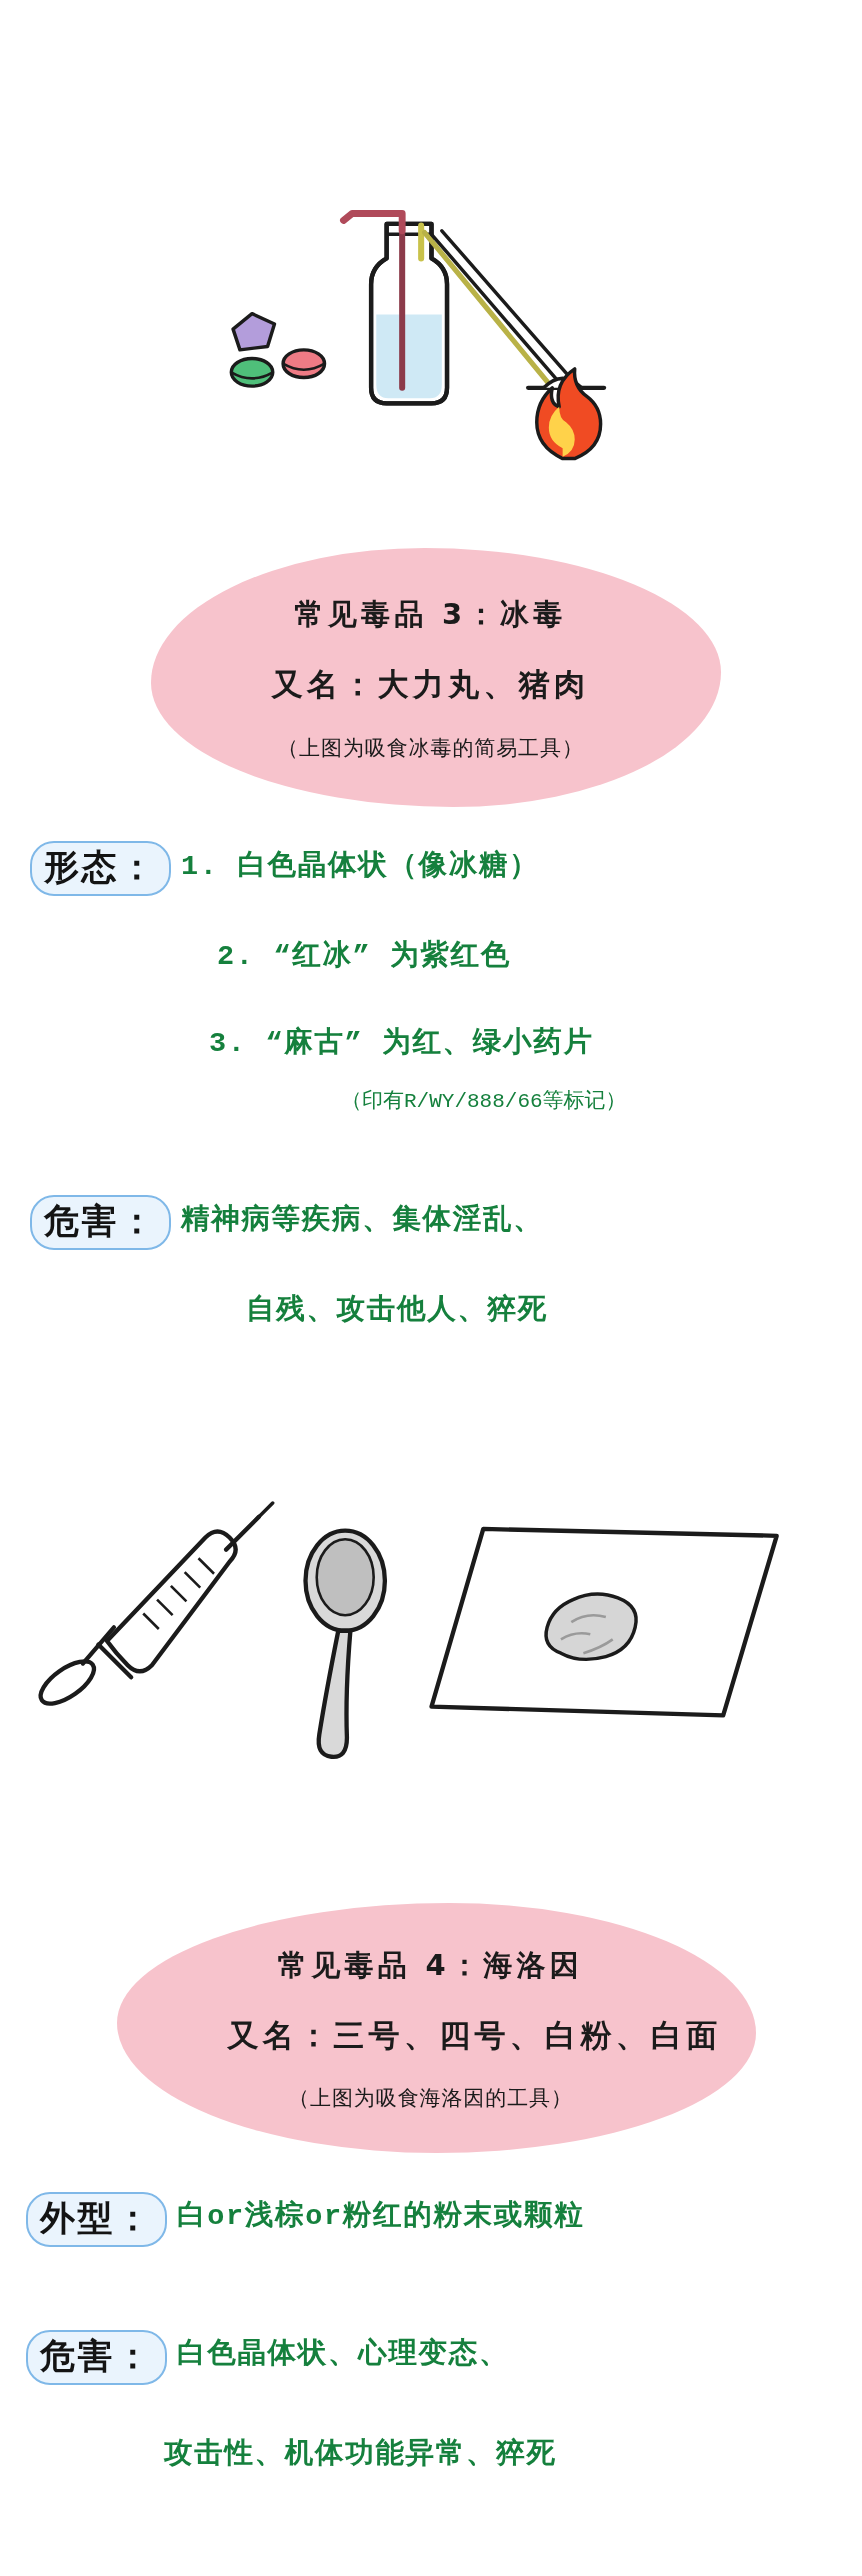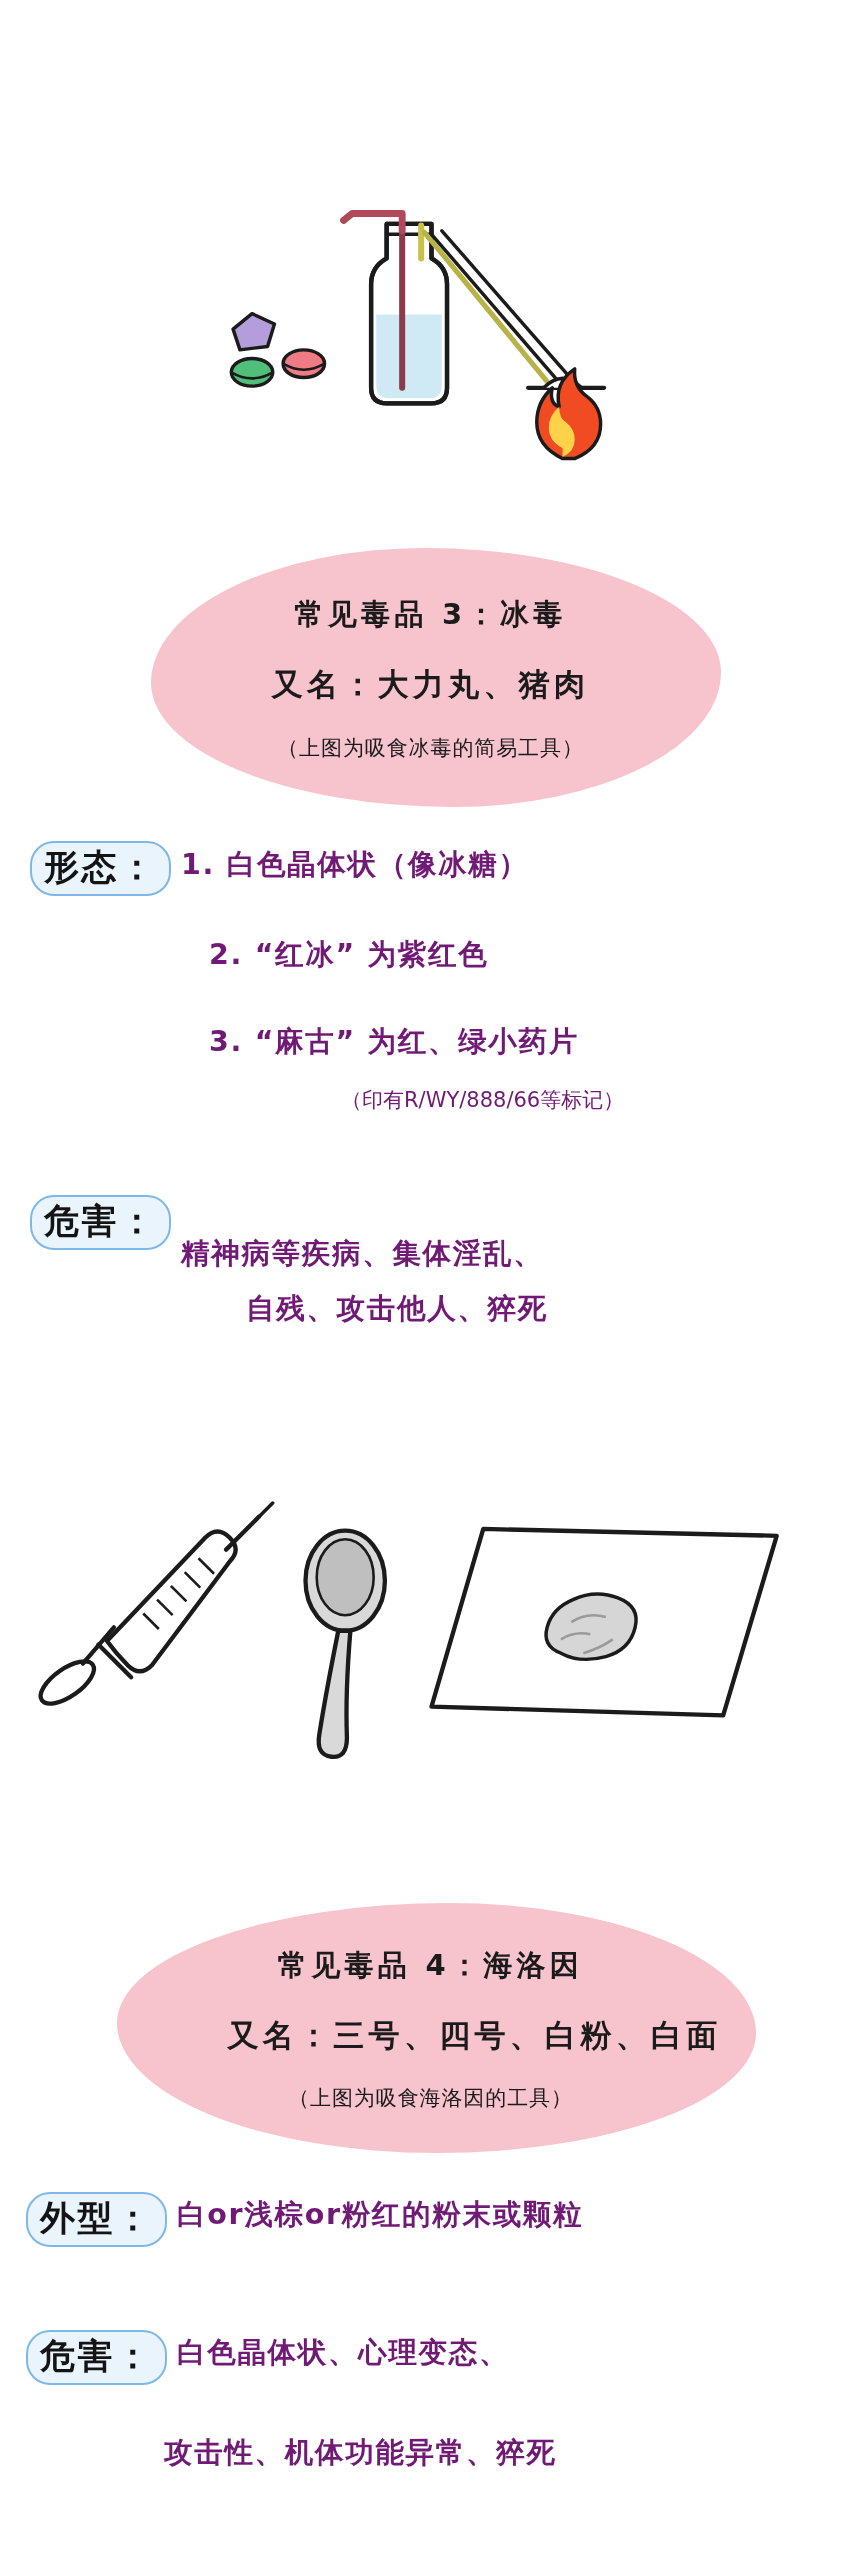--- a/index.html
+++ b/index.html
@@ -88,23 +88,24 @@
     padding: 5.2px 12px 7px 12px;
     line-height: 1.1;
     white-space: nowrap;
   }
 
   
   .txt {
     position: absolute;
     font-size: 28.5px;
     letter-spacing: 1.7px;
-    color: #701a75;
+    color: #15803d;
     white-space: nowrap;
     font-weight: 600;
+    font-family: Liberation Mono, monospace;
   }
   .txt.mono {
     font-size: 21px;
     letter-spacing: 0px;
     font-weight: 500;
   }
 </style>
 </head>
 <body>
 
@@ -160,26 +161,26 @@
     </svg>
   </div>
 
   <div class="blob b1"></div>
   <div class="blob-text line-title" style="top:595px;">常见毒品 3：冰毒</div>
   <div class="blob-text line-alias" style="top:664px;">又名：大力丸、猪肉</div>
   <div class="blob-text line-note" style="top:734px;">（上图为吸食冰毒的简易工具）</div>
 
   <div class="bluelabel" style="left:30px; top:841px;">形态：</div>
   <div class="txt" style="left:181px; top:846px;">1. 白色晶体状（像冰糖）</div>
-  <div class="txt" style="left:209px; top:936px;">2. “红冰” 为紫红色</div>
+  <div class="txt" style="left:217px; top:936px;">2. “红冰” 为紫红色</div>
   <div class="txt" style="left:209px; top:1023px;">3. “麻古” 为红、绿小药片</div>
   <div class="txt mono" style="left:341px; top:1086px;">（印有R/WY/888/66等标记）</div>
 
   <div class="bluelabel" style="left:30px; top:1195px;">危害：</div>
-  <div class="txt" style="left:181px; top:1235px;">精神病等疾病、集体淫乱、</div>
+  <div class="txt" style="left:181px; top:1200px;">精神病等疾病、集体淫乱、</div>
   <div class="txt" style="left:246px; top:1290px;">自残、攻击他人、猝死</div>
 
   <div class="illus-heroin">
     <svg width="863" height="328" viewBox="0 0 1000 380" xmlns="http://www.w3.org/2000/svg">
 
       <g stroke="#1b1b1b" stroke-width="5" fill="#ffffff" stroke-linejoin="round" stroke-linecap="round">
 
         <ellipse cx="78" cy="230" rx="36" ry="16" transform="rotate(-35 78 230)"></ellipse>
 
         <path d="M96 208 L132 166"></path>

